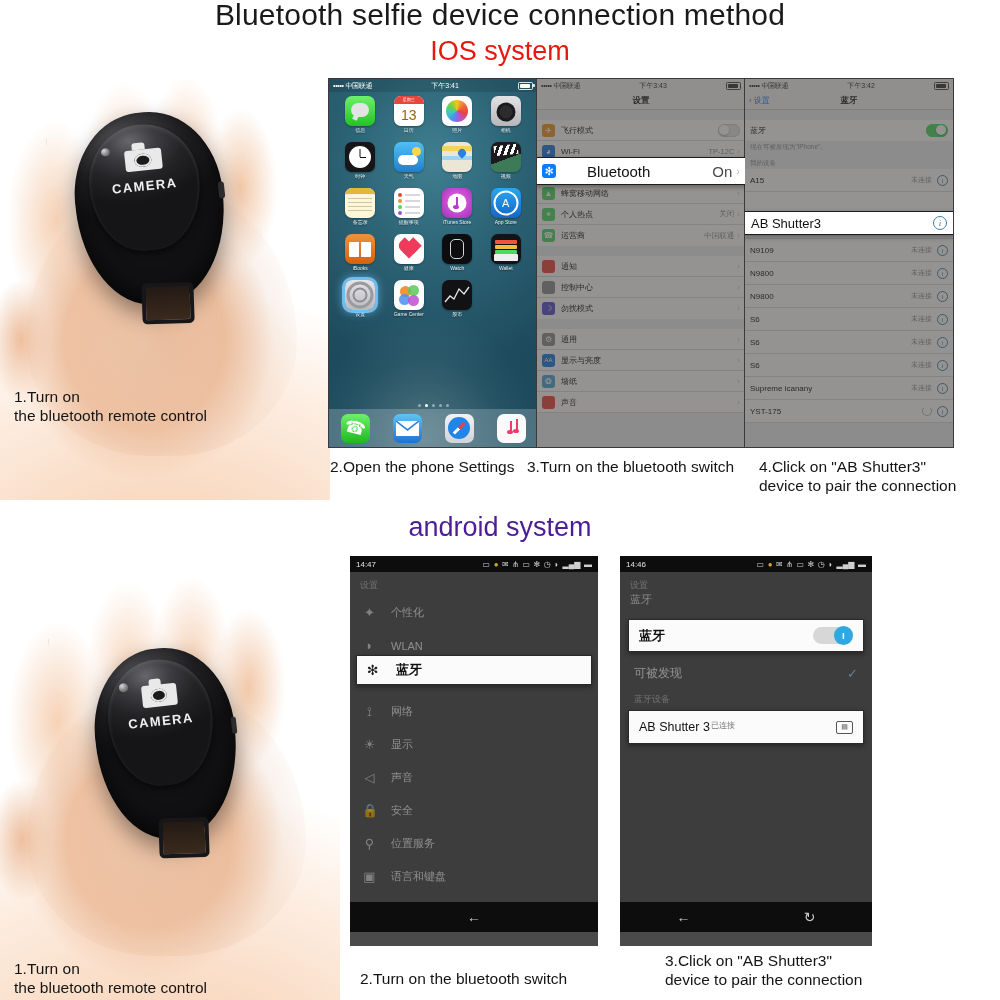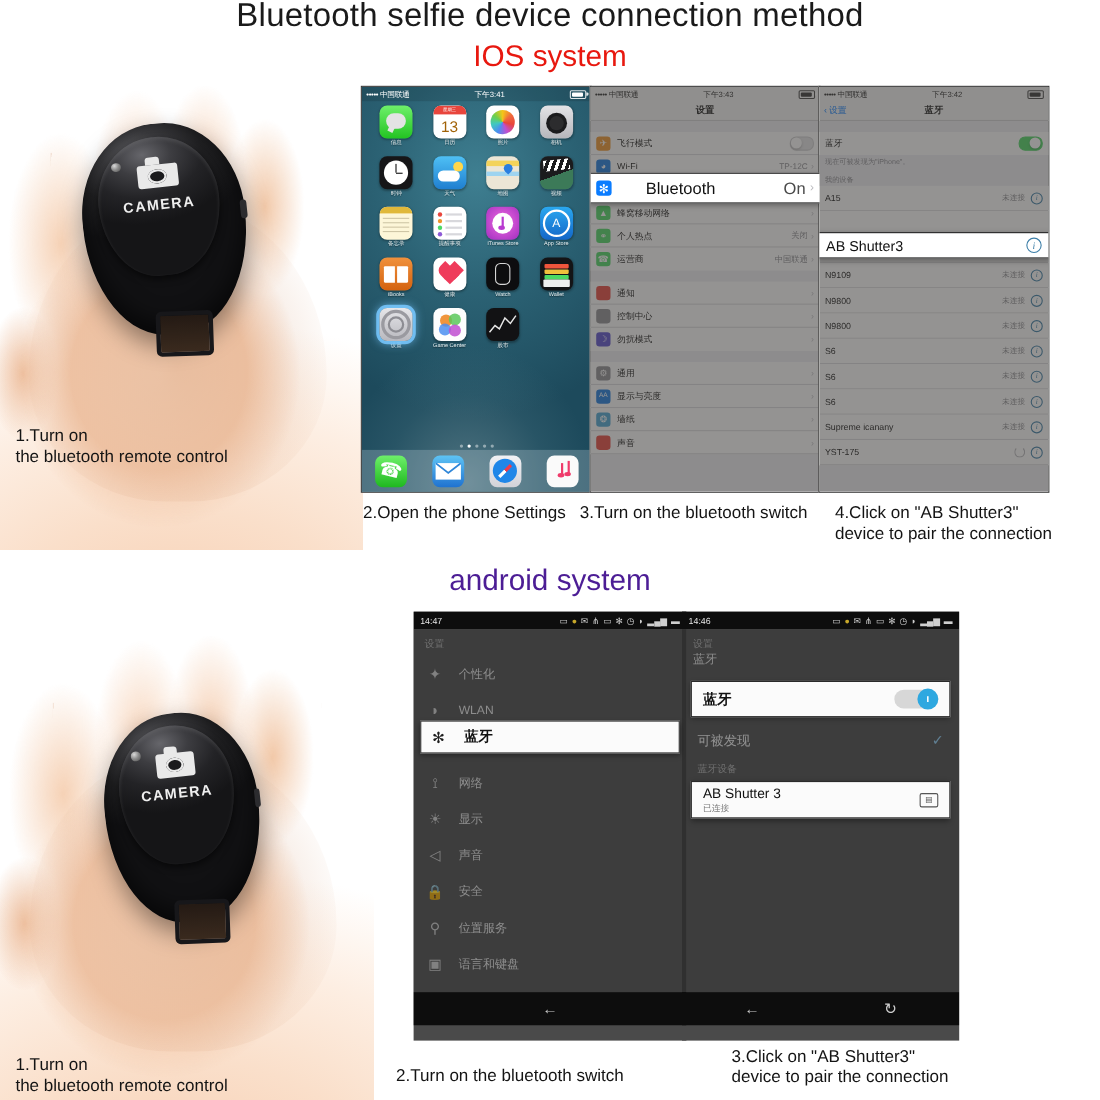--- a/index.html
+++ b/index.html
@@ -252,21 +252,21 @@
     font-size:12px;color:#e2e2e2;
   }
   .and-disc .lb{flex:1;}
   .chk{color:#8fc4e6;font-size:13px;}
   .and-secthead{font-size:9px;color:#a8a8a8;padding:5px 14px 2px;}
   .and-dev{
     margin:2px 8px;background:#fbfbfb;border:1px solid #2a2a2a;box-sizing:border-box;
     height:34px;display:flex;align-items:center;padding:0 10px;position:relative;z-index:8;
     box-shadow:0 2px 5px rgba(0,0,0,.4);
   }
-  .and-dev .col{flex:1;display:flex;flex-direction:column;gap:1px;}
+  .and-dev .col{flex:1;display:flex;flex-direction:row;gap:1px;}
   .and-dev .n1{font-size:12.5px;color:#111;}
   .and-dev .n2{font-size:8px;color:#777;}
   .kbd-ic{width:15px;height:11px;border:1px solid #555;border-radius:2px;
     display:flex;align-items:center;justify-content:center;font-size:7px;color:#555;}
 </style>
 </head>
 <body>
 
 <div class="page">
 
@@ -701,21 +701,21 @@
         <div class="cam-label">CAMERA</div>
       </div>
       <div class="remote-side"></div>
       <div class="remote-clip"></div>
     </div>
 
     <div class="caption" style="left:14px;top:400px;">1.Turn on
 the bluetooth remote control</div>
   </div>
 
-  <div class="phone and-phone" style="left:376px;top:556px;width:248px;height:390px;">
+  <div class="phone and-phone" style="left:350px;top:556px;width:248px;height:390px;">
     <div class="and-status">
       <span class="tm">14:47</span>
       <span class="icons">
         <span>▭</span>
         <span style="color:#c8a82a;">●</span>
         <span>✉</span>
         <span>⋔</span>
         <span>▭</span>
         <span>✻</span>
         <span>◷</span>

